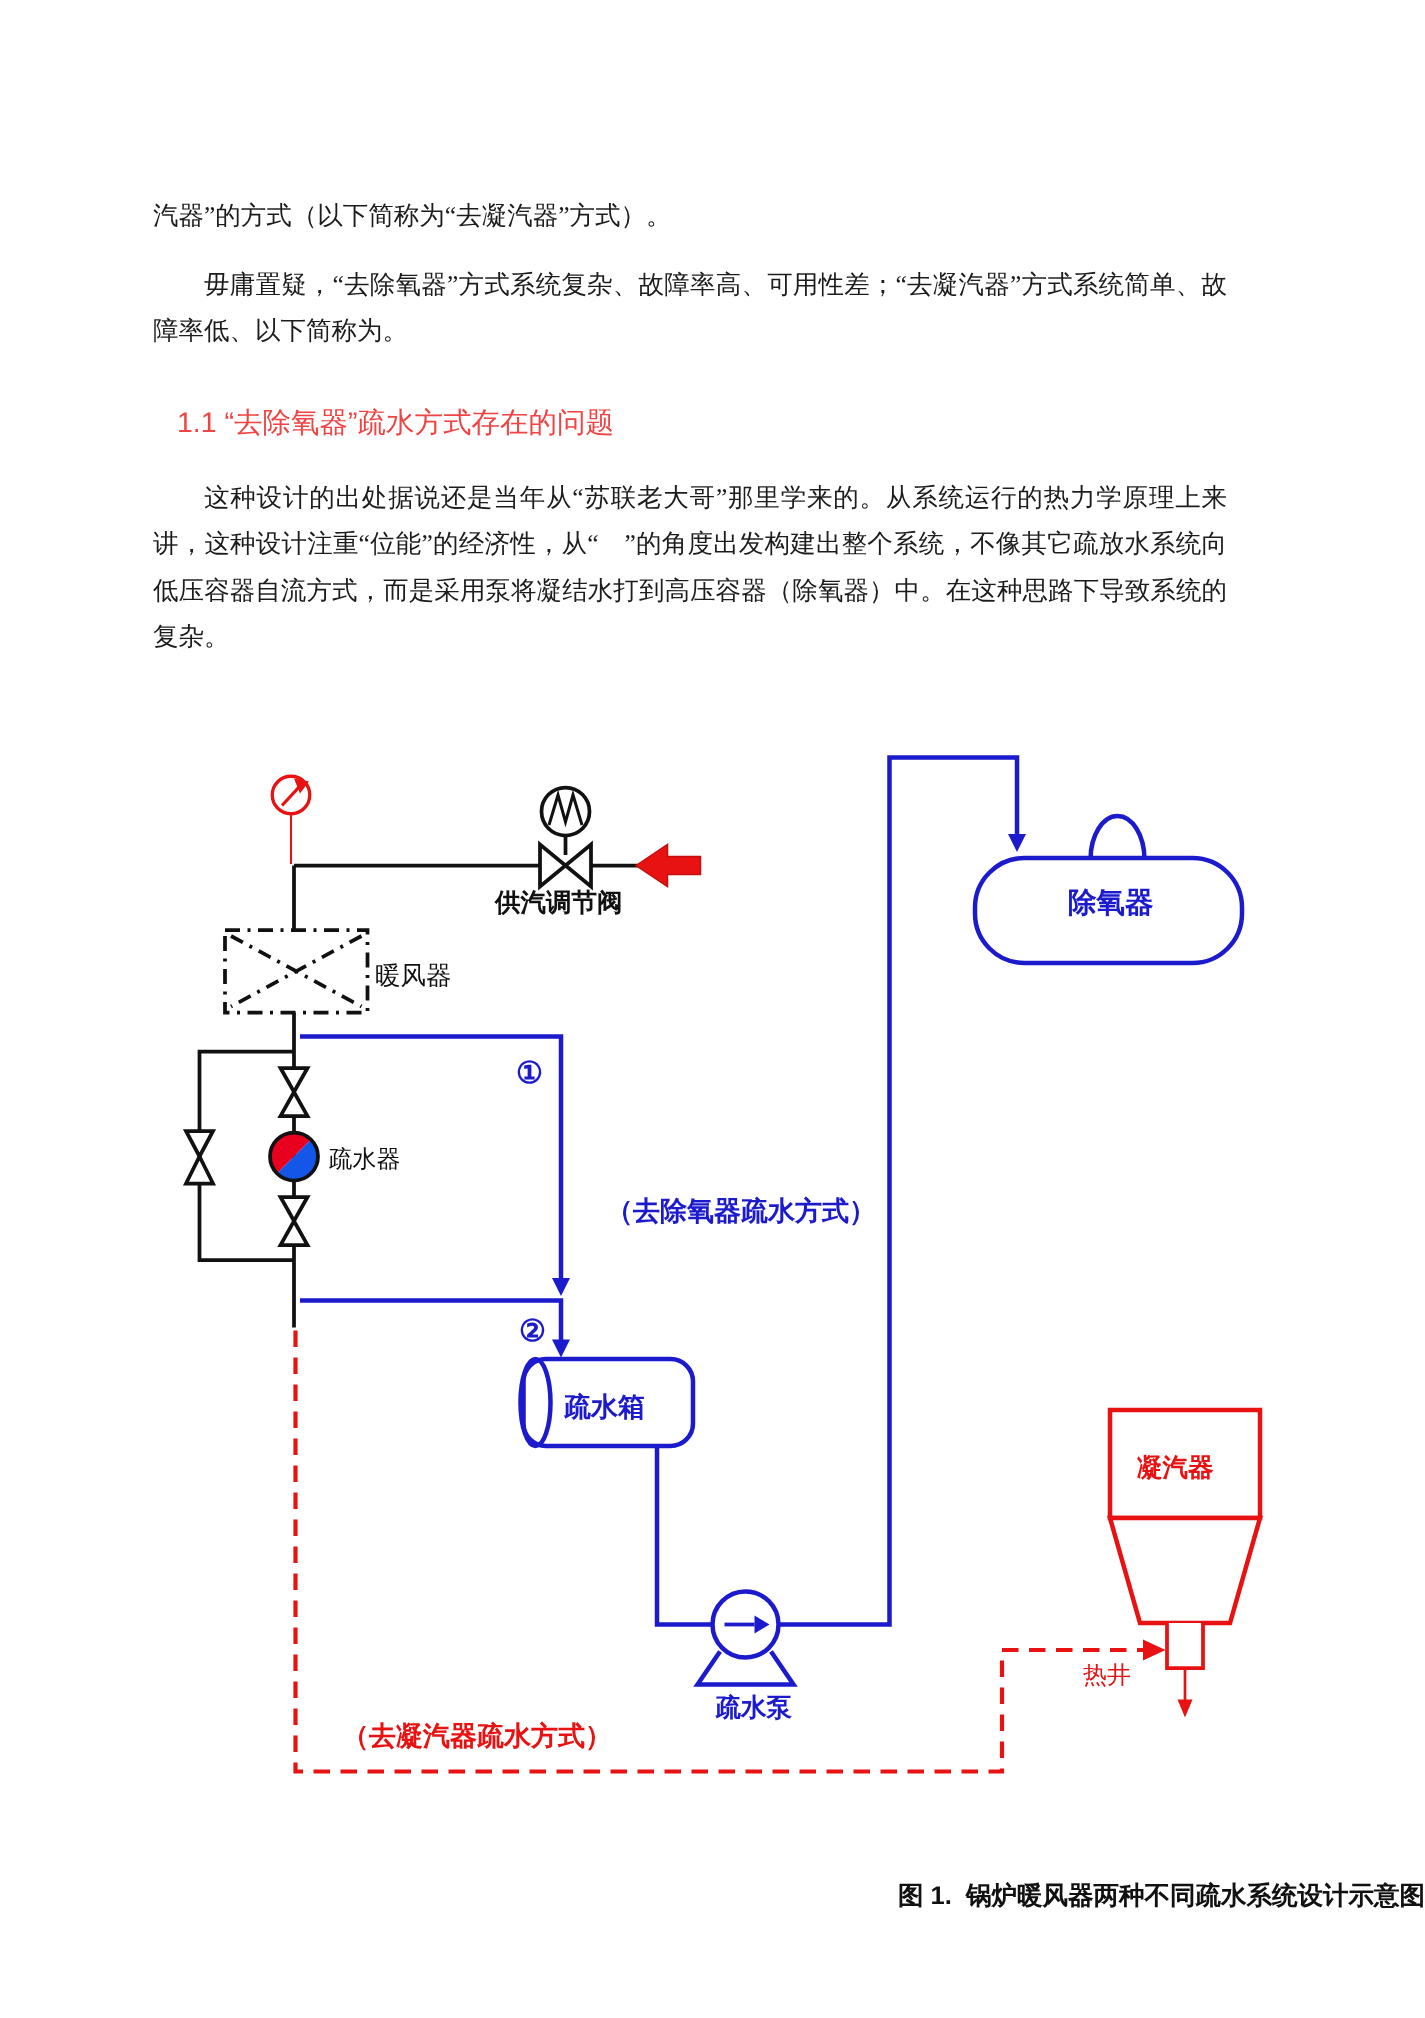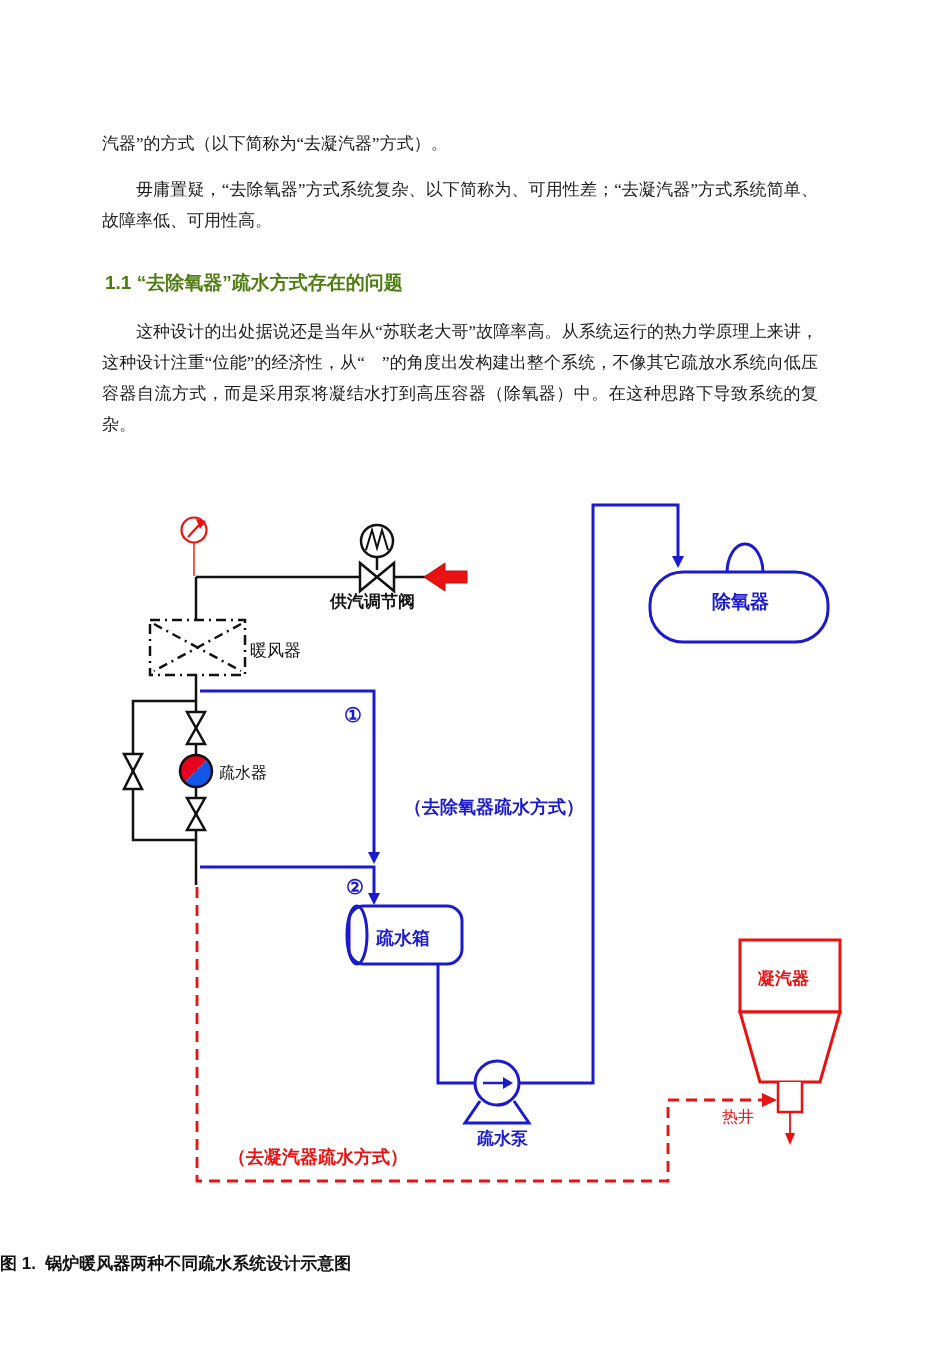--- a/index.html
+++ b/index.html
@@ -14,55 +14,55 @@
   .bodytext{
     position:absolute;
     left:102px;width:716px;
     font-size:17px;line-height:31px;
     text-align:justify;
     text-justify:inter-ideograph;
   }
   .indent{text-indent:2em;}
   .heading{
     position:absolute;
-    left:105px;width:716px;
+    left:118px;width:716px;
     font-family:"Liberation Sans", sans-serif;
-    font-weight:bold;
+    font-weight:normal;
     font-size:19px;line-height:28px;
-    color:#4d7c0f;
+    color:#ef4444;
   }
   .caption{
     position:absolute;
     left:0;right:0;
-    text-align:left;
+    text-align:right;
     font-family:"Liberation Sans", sans-serif;
     font-weight:bold;
     font-size:17px;
     color:#111;
     white-space:pre;
   }
   svg{position:absolute;left:0;top:480px;}
   svg text{font-family:"Liberation Sans", sans-serif;}
   .lbl-black{fill:#111111;font-size:17px;}
   .lbl-black-sm{fill:#111111;font-size:16px;}
   .lbl-blue{fill:#1c1acd;font-weight:bold;}
   .lbl-red{fill:#e81212;}
 </style>
 </head>
 <body>
 
 <div class="page">
 
   <p class="bodytext" style="top:111px">汽器”的方式（以下简称为“去凝汽器”方式）。</p>
 
-  <p class="bodytext indent" style="top:157px">毋庸置疑，“去除氧器”方式系统复杂、以下简称为、可用性差；“去凝汽器”方式系统简单、故障率低、可用性高。</p>
+  <p class="bodytext indent" style="top:157px">毋庸置疑，“去除氧器”方式系统复杂、故障率高、可用性差；“去凝汽器”方式系统简单、故障率低、以下简称为。</p>
 
   <h2 class="heading" style="top:253px">1.1 “去除氧器”疏水方式存在的问题</h2>
 
-  <p class="bodytext indent" style="top:299px">这种设计的出处据说还是当年从“苏联老大哥”故障率高。从系统运行的热力学原理上来讲，这种设计注重“位能”的经济性，从“　”的角度出发构建出整个系统，不像其它疏放水系统向低压容器自流方式，而是采用泵将凝结水打到高压容器（除氧器）中。在这种思路下导致系统的复杂。</p>
+  <p class="bodytext indent" style="top:299px">这种设计的出处据说还是当年从“苏联老大哥”那里学来的。从系统运行的热力学原理上来讲，这种设计注重“位能”的经济性，从“　”的角度出发构建出整个系统，不像其它疏放水系统向低压容器自流方式，而是采用泵将凝结水打到高压容器（除氧器）中。在这种思路下导致系统的复杂。</p>
 
   <svg width="950" height="740" viewBox="0 480 950 740">
 
     <g stroke="#111111" stroke-width="2.5" fill="none">
       <path d="M196,577 H360 M394,577 H427 M196,577 V620"></path>
       <path d="M196,675 V885"></path>
       <path d="M196,701 H133 V840 H196"></path>
     </g>
 
     <g stroke="#111111" stroke-width="2.5" fill="#ffffff">

